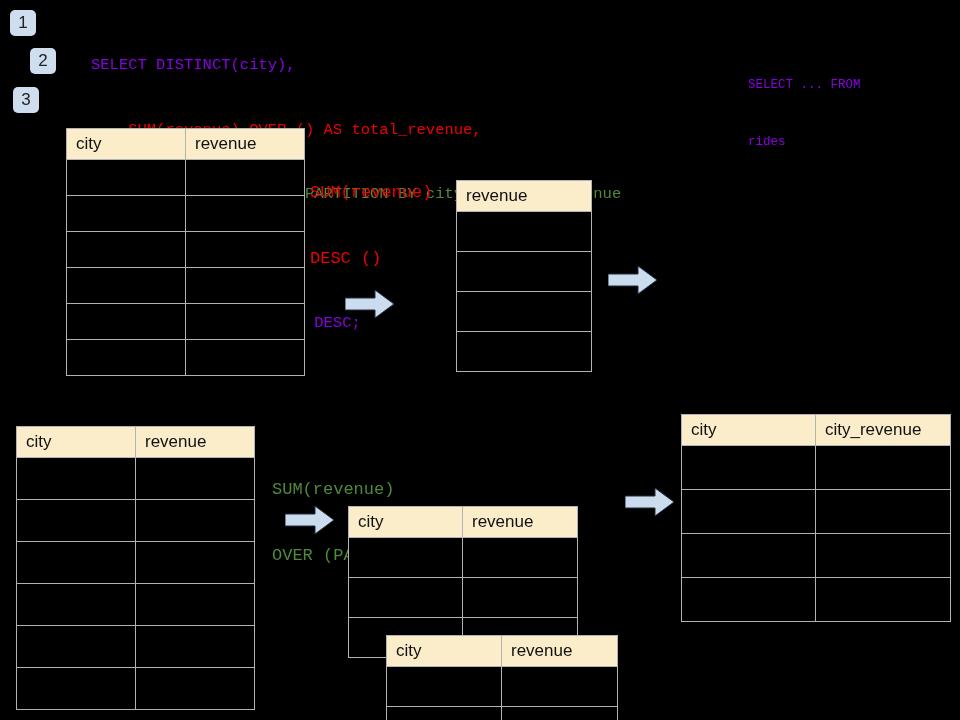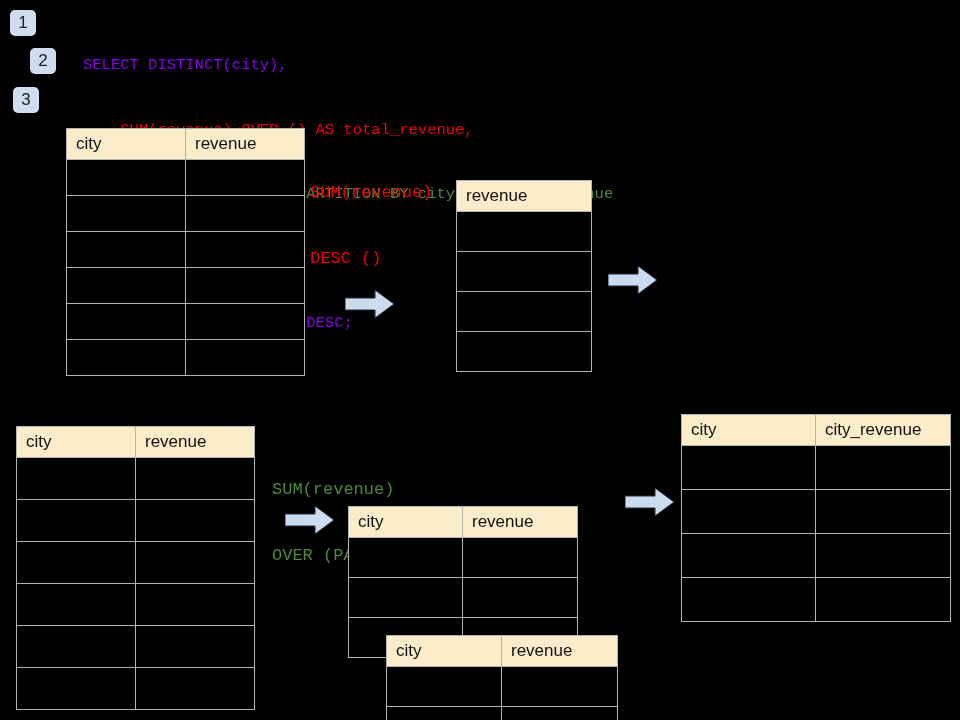--- a/index.html
+++ b/index.html
@@ -31,20 +31,21 @@
   }
 
   
   .sql-block {
     position: absolute;
     font-family: "Liberation Mono", monospace;
     font-size: 15.5px;
     line-height: 21.5px;
     white-space: pre;
     letter-spacing: 0px;
+    margin-left: 8px;
   }
   .sql-line { white-space: pre; display: block; }
   .c-purple { color: #8a00e6; }
   .c-red    { color: #ee0000; }
   .c-green  { color: #4e8b39; }
 
   .side-note {
     position: absolute;
     font-family: "Liberation Mono", monospace;
     font-size: 12.5px;
@@ -102,20 +103,24 @@
   <div class="step-badge" style="left:13px; top:87px;">3</div>
 
   <div class="sql-block" style="left:83px; top:12px;">
     <span class="sql-line c-purple">SELECT DISTINCT(city),</span>
     <span class="sql-line c-red">    SUM(revenue) OVER () AS total_revenue,</span>
     <span class="sql-line c-green">    SUM(revenue) OVER (PARTITION BY city) as city_revenue</span>
     <span class="sql-line c-purple">  FROM rides</span>
     <span class="sql-line c-purple">  ORDER by city_revenue DESC;</span>
   </div>
 
+  <div class="side-note" style="left:748px; top:38px;">
+    <span class="sql-line">SELECT ... FROM</span>
+    <span class="sql-line">rides</span>
+  </div>
 
   <div class="annot red" style="left:310px; top:138px;">
     <span class="sql-line">SUM(revenue)</span>
     <span class="sql-line">DESC ()</span>
   </div>
 
   <div class="annot green" style="left:272px; top:435px;">
     <span class="sql-line">SUM(revenue)</span>
     <span class="sql-line">OVER (PARTITION</span>
   </div>

